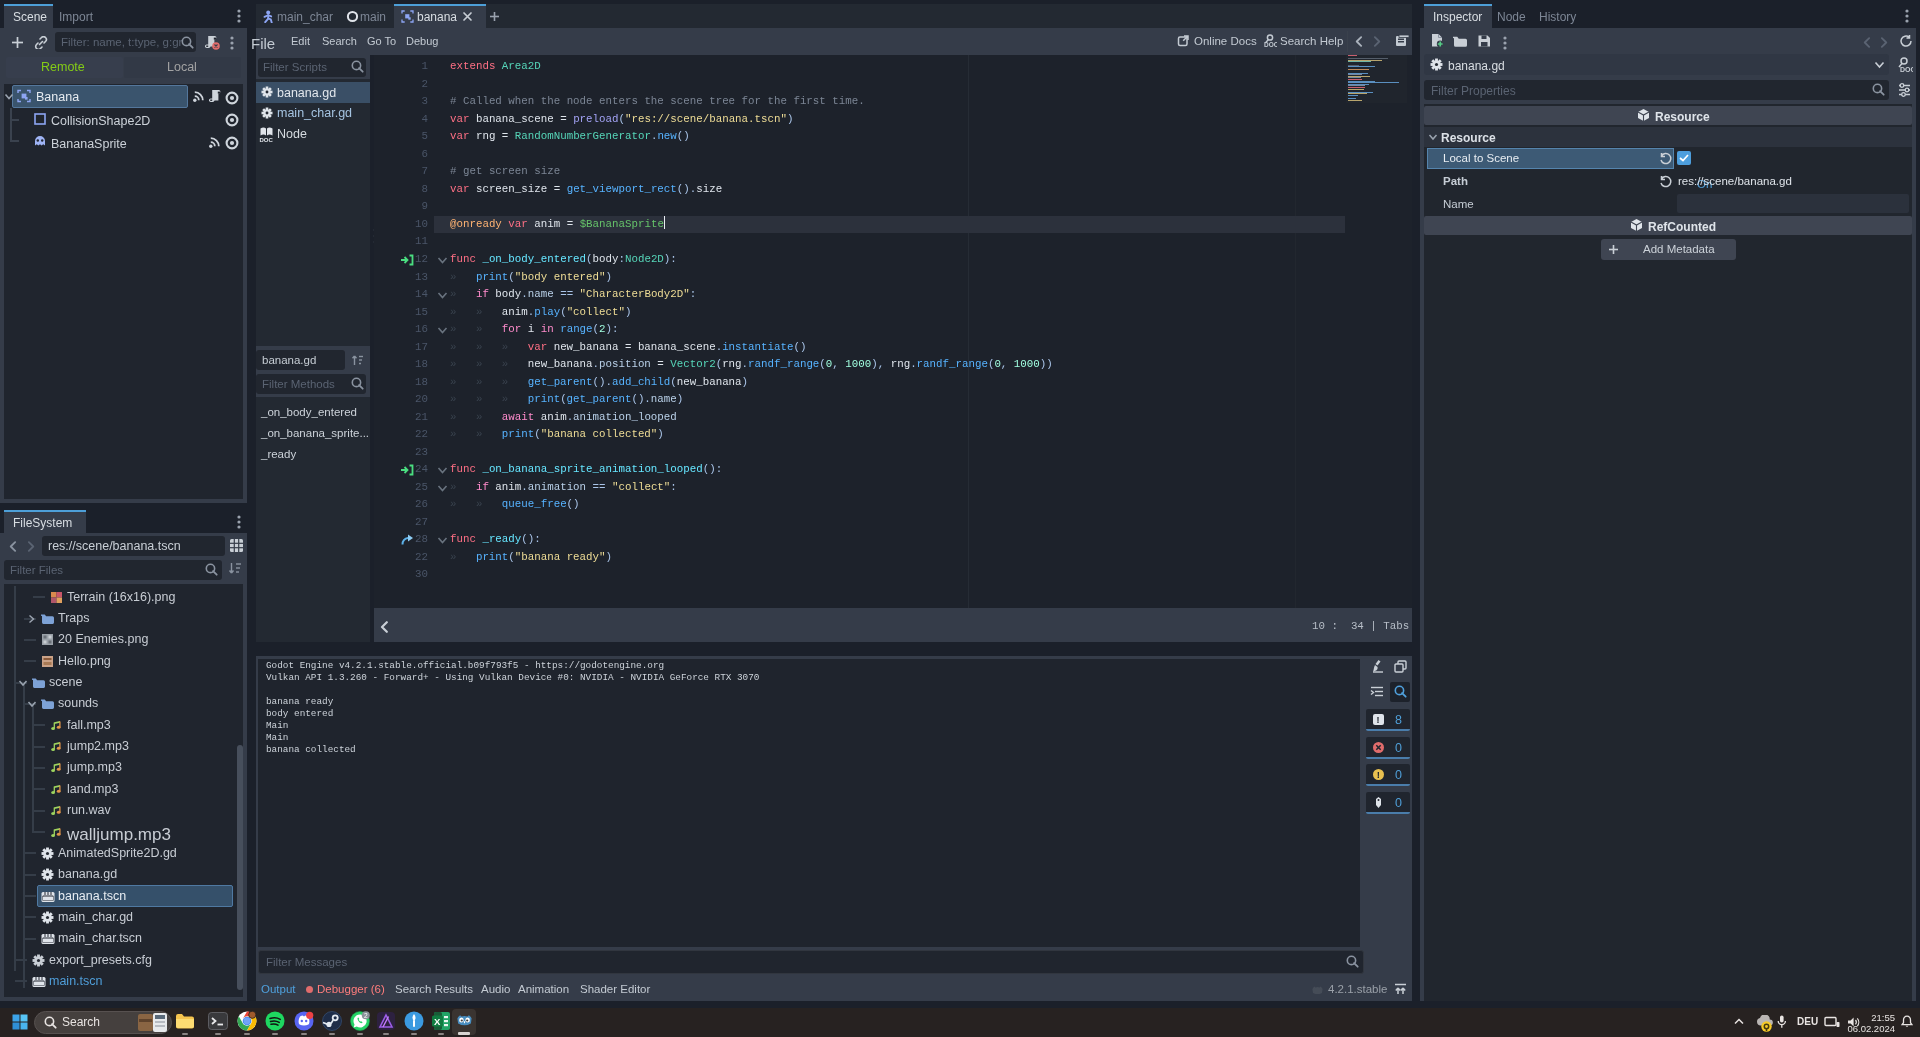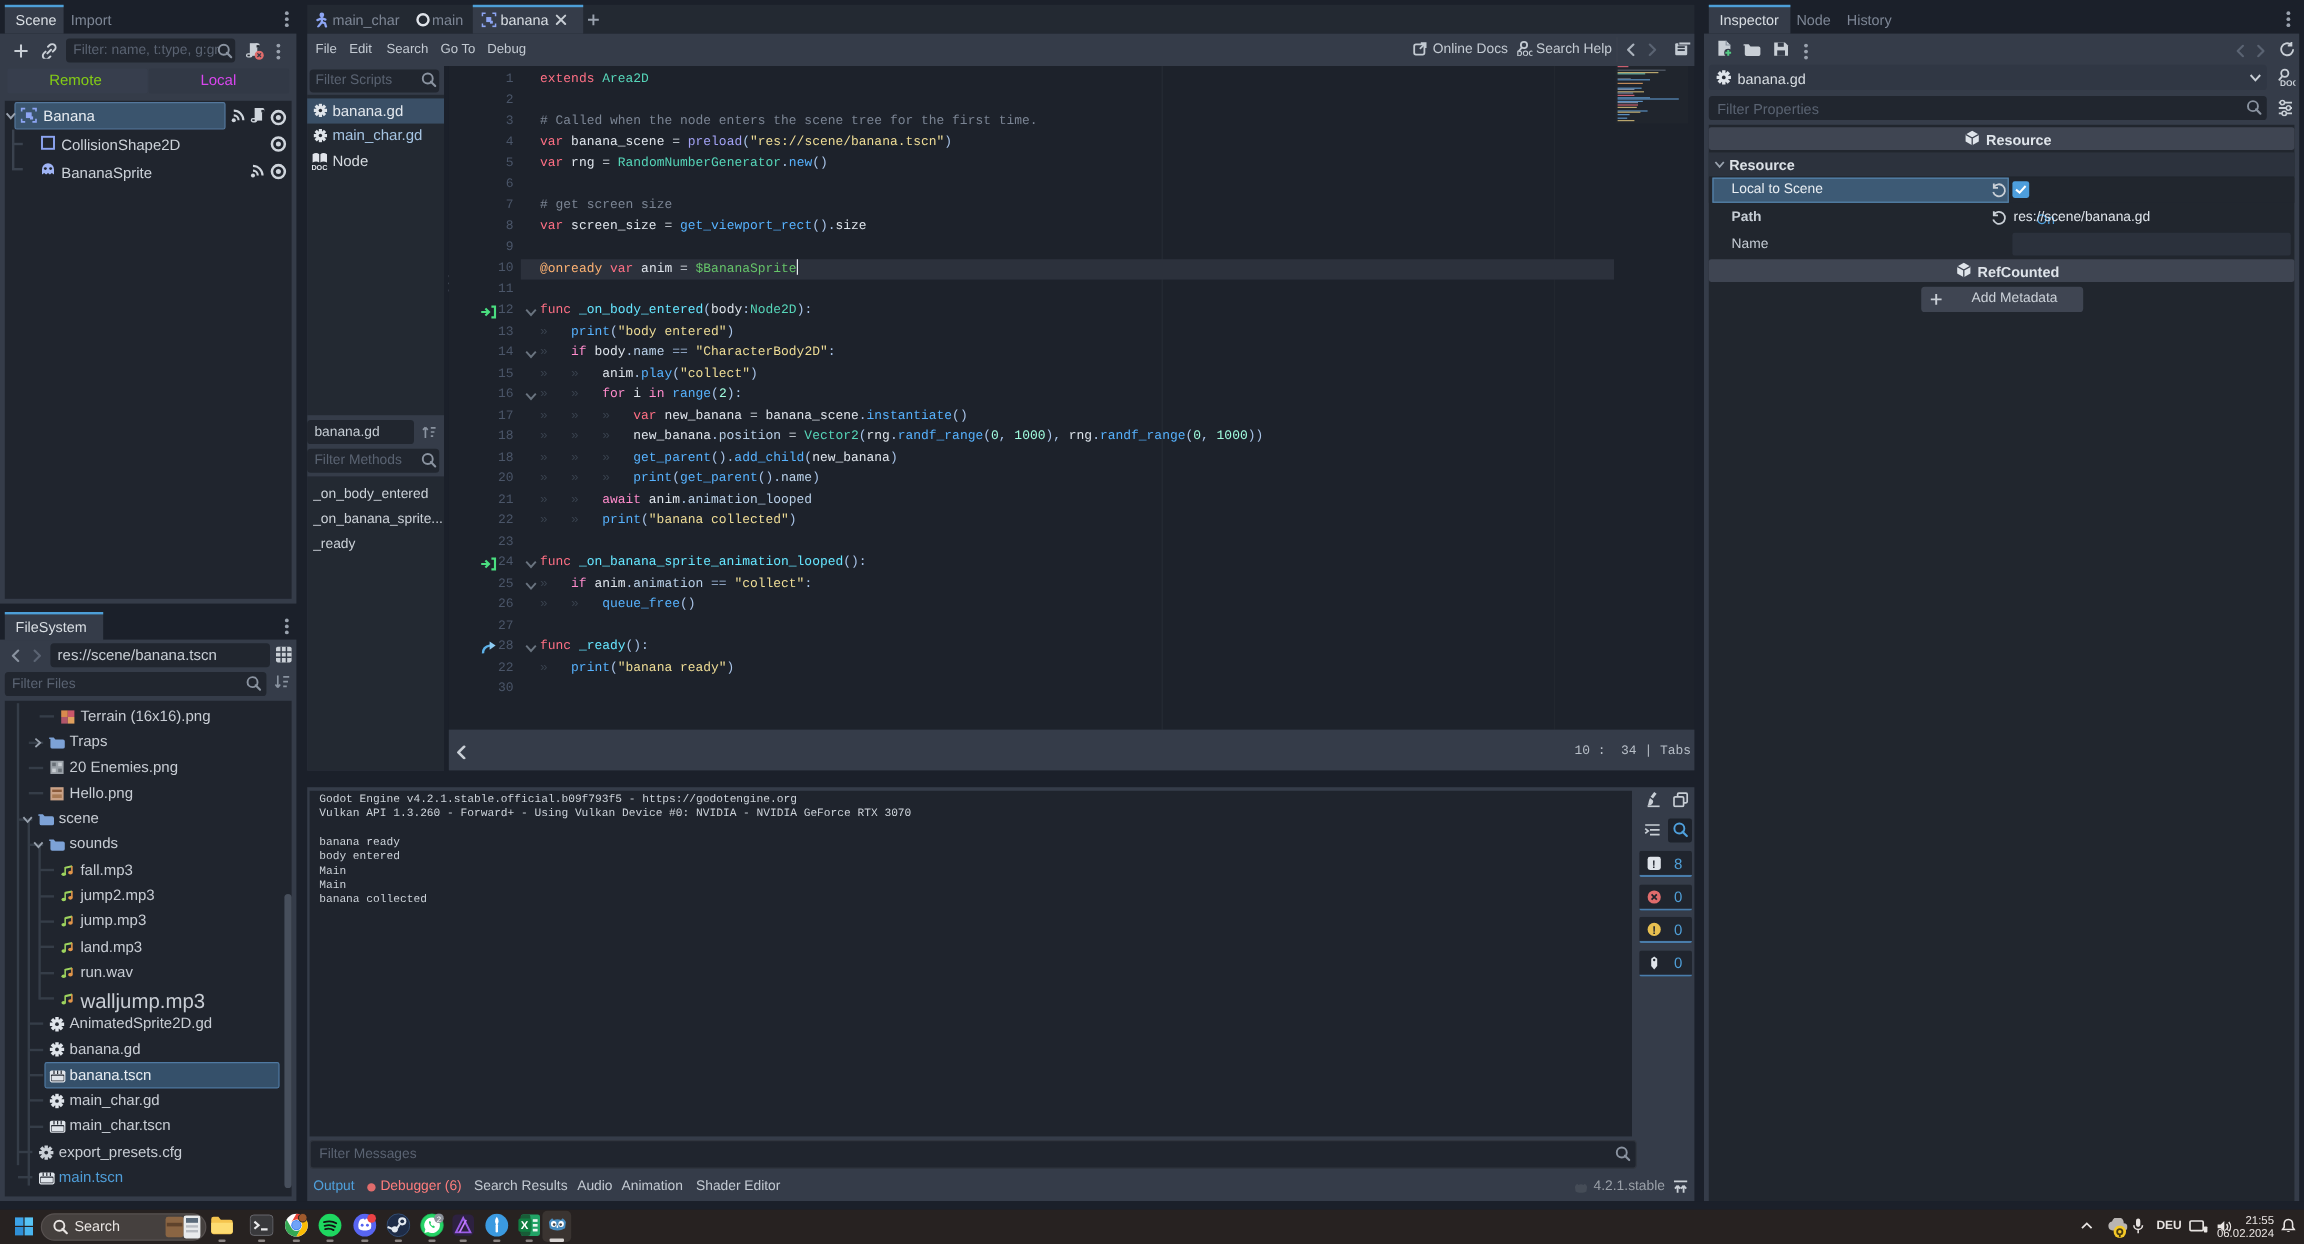--- a/index.html
+++ b/index.html
@@ -48,21 +48,21 @@
     <path d="M2.5 2.5 l3 3 M5.5 2.5 l-3 3" stroke="#353c49" stroke-width="1.1"></path>
   </svg>
 <svg class="a" style="left:230px;top:36px" width="4" height="14" viewBox="0 0 4 14">
     <circle cx="2" cy="2" r="1.6" fill="#9aa2ae"></circle>
     <circle cx="2" cy="7" r="1.6" fill="#9aa2ae"></circle>
     <circle cx="2" cy="12" r="1.6" fill="#9aa2ae"></circle>
   </svg>
 <div class="a" style="left:6px;top:57px;width:117px;height:21px;background:#373e4d;border-radius:2px"></div>
 <div class="a" style="left:124px;top:57px;width:117px;height:21px;background:#323946;border-radius:2px"></div>
 <div class="a" style="left:41px;top:60px;color:#84cc16;font-size:12.5px;font-weight:normal;white-space:nowrap;">Remote</div>
-<div class="a" style="left:167px;top:60px;color:#d946ef;font-size:12.5px;font-weight:normal;white-space:nowrap;">Local</div>
+<div class="a" style="left:167px;top:60px;color:#a3a3a3;font-size:12.5px;font-weight:normal;white-space:nowrap;">Local</div>
 <div class="a" style="left:4px;top:84px;width:239px;height:415px;background:#20252e"></div>
 <div class="a" style="left:12px;top:85px;width:176px;height:23px;background:#3a546d;border:1px solid #54779c;border-radius:2px"></div>
 <svg class="a" style="left:4px;top:92px" width="10" height="9" viewBox="0 0 10 9">
     <path d="M1.5 2.5 L5 6.5 L8.5 2.5" fill="none" stroke="#9aa3af" stroke-width="1.6"></path>
   </svg>
 <svg class="a" style="left:17px;top:89px" width="14" height="14" viewBox="0 0 14 14">
     <g stroke="#8da5f3" stroke-width="1.4" fill="none">
       <path d="M1 4 v-2.5 h3"></path>
       <path d="M10 1.5 h3 v2.5"></path>
       <path d="M13 10 v2.5 h-3"></path>
@@ -374,21 +374,21 @@
   </svg>
 <div class="a" style="left:417px;top:9.5px;color:#d9dee3;font-size:12px;font-weight:normal;white-space:nowrap;">banana</div>
 <svg class="a" style="left:462px;top:11px" width="11" height="11" viewBox="0 0 11 11">
     <path d="M2 2 L9 9 M9 2 L2 9" stroke="#c7cdd4" stroke-width="1.7" stroke-linecap="round"></path>
   </svg>
 <svg class="a" style="left:489px;top:11px" width="11" height="11" viewBox="0 0 11 11">
     <line x1="5.5" y1="1" x2="5.5" y2="10" stroke="#9aa2ae" stroke-width="1.6"></line>
     <line x1="1" y1="5.5" x2="10" y2="5.5" stroke="#9aa2ae" stroke-width="1.6"></line>
   </svg>
 <div class="a" style="left:256px;top:28px;width:1156px;height:27px;background:#353c49"></div>
-<div class="a" style="left:263px;top:35px;color:#c3cad2;font-size:11px;font-weight:normal;white-space:nowrap;">File</div>
+<div class="a" style="left:251px;top:35px;color:#c3cad2;font-size:15px;font-weight:normal;white-space:nowrap;">File</div>
 <div class="a" style="left:291px;top:35px;color:#c3cad2;font-size:11px;font-weight:normal;white-space:nowrap;">Edit</div>
 <div class="a" style="left:322px;top:35px;color:#c3cad2;font-size:11px;font-weight:normal;white-space:nowrap;">Search</div>
 <div class="a" style="left:367px;top:35px;color:#c3cad2;font-size:11px;font-weight:normal;white-space:nowrap;">Go To</div>
 <div class="a" style="left:406px;top:35px;color:#c3cad2;font-size:11px;font-weight:normal;white-space:nowrap;">Debug</div>
 <svg class="a" style="left:1177px;top:34px" width="13" height="13" viewBox="0 0 13 13">
     <rect x="1.5" y="3" width="8.5" height="8.5" rx="1.5" fill="none" stroke="#c3cad2" stroke-width="1.5"></rect>
     <path d="M7 2 h4 v4 M11 2 L6.2 6.8" fill="none" stroke="#c3cad2" stroke-width="1.5"></path>
   </svg>
 <div class="a" style="left:1194px;top:34.5px;color:#c3cad2;font-size:11.5px;font-weight:normal;white-space:nowrap;">Online Docs</div>
 <svg class="a" style="left:1263px;top:33px" width="14" height="15" viewBox="0 0 14 15">

